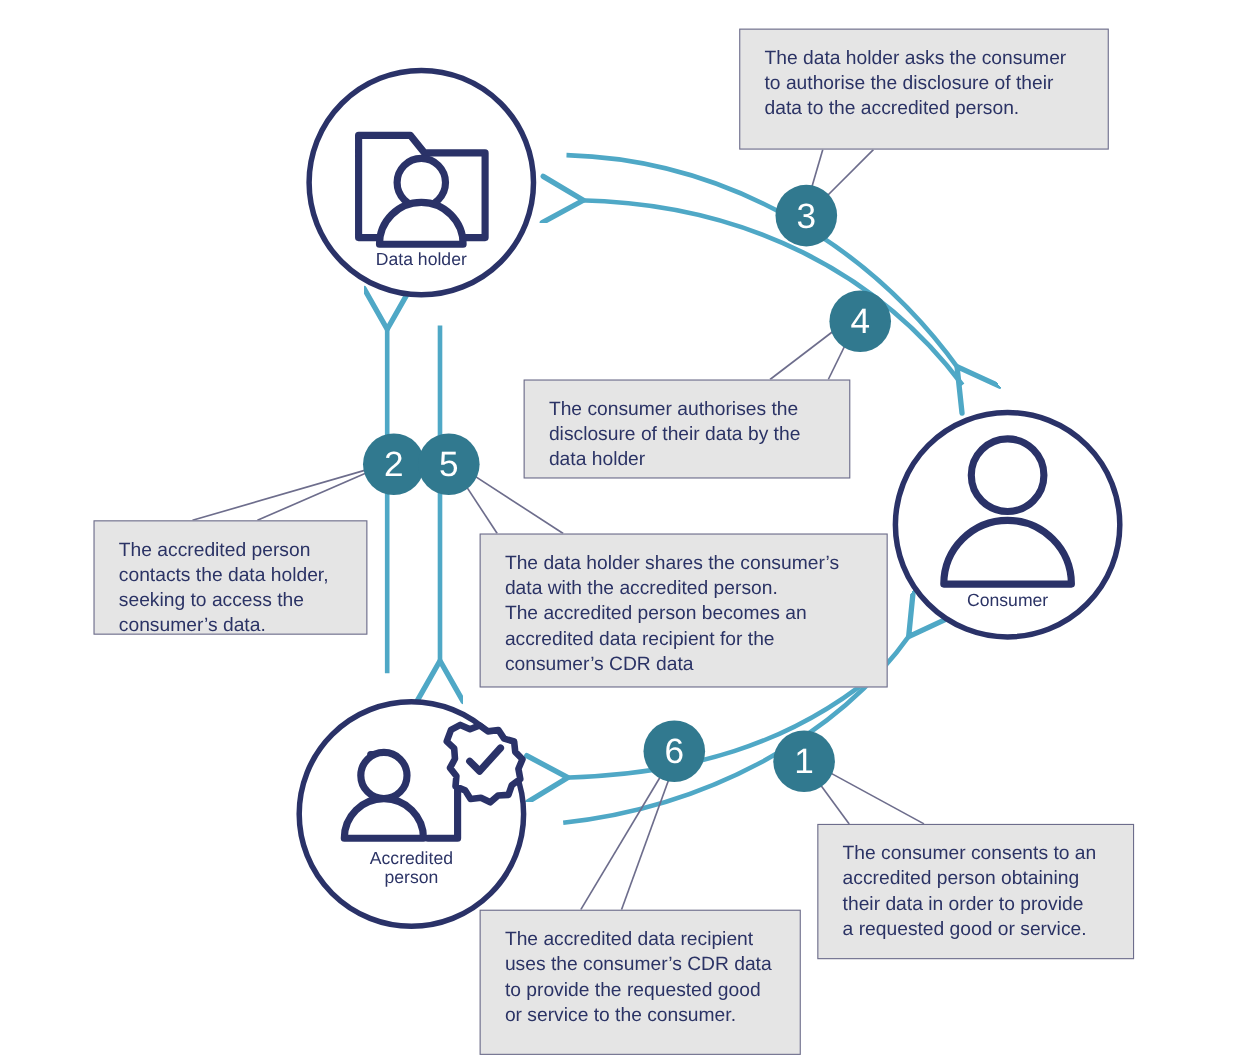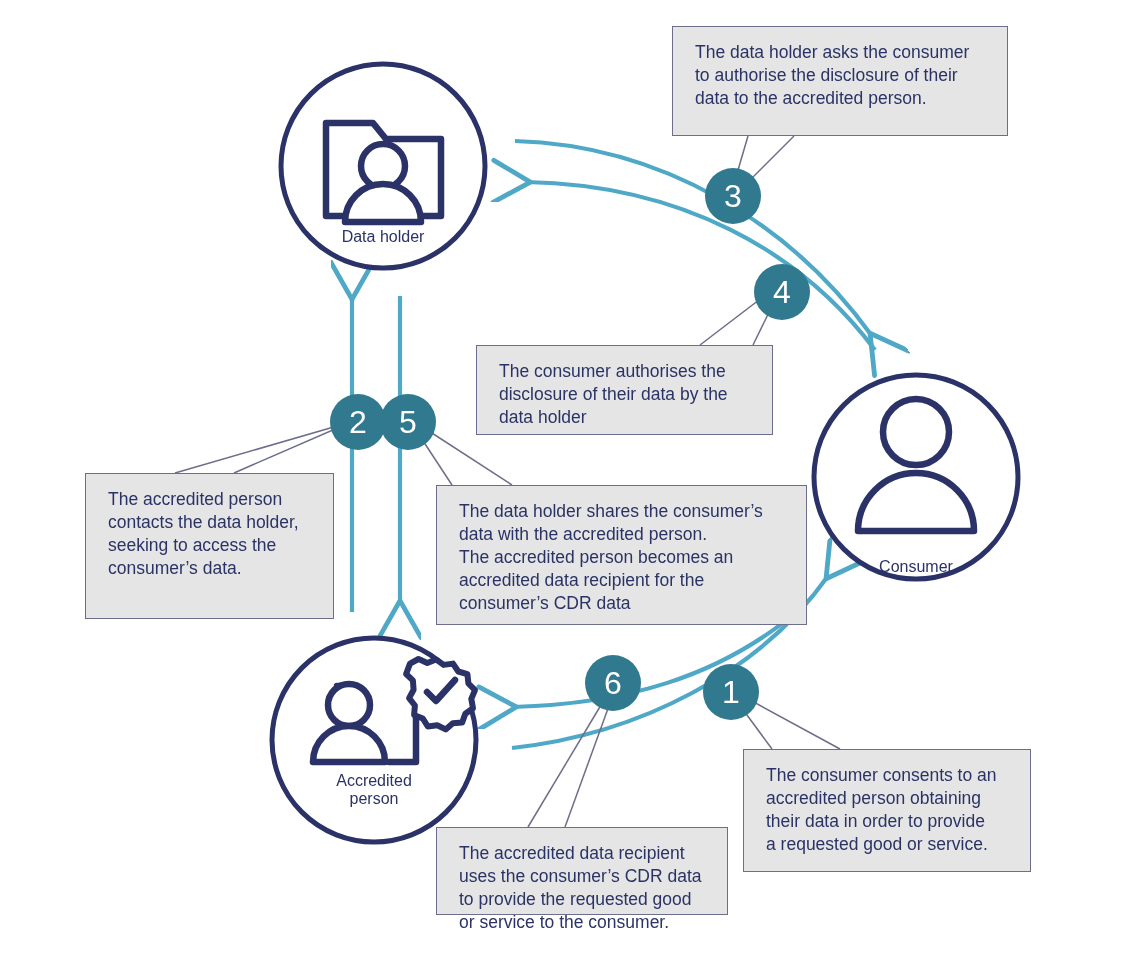--- a/index.html
+++ b/index.html
@@ -164,44 +164,44 @@
   </svg>
 
   <div class="callout" style="left:672px; top:26px; width:336px; height:110px;">The data holder asks the consumer
 to authorise the disclosure of their
 data to the accredited person.</div>
 
   <div class="callout" style="left:476px; top:345px; width:297px; height:90px;">The consumer authorises the
 disclosure of their data by the
 data holder</div>
 
-  <div class="callout" style="left:85px; top:473px; width:249px; height:146px;">The accredited person
+  <div class="callout" style="left:85px; top:473px; width:249px; height:104px;">The accredited person
 contacts the data holder,
 seeking to access the
 consumer’s data.</div>
 
   <div class="callout" style="left:436px; top:485px; width:371px; height:140px;">The data holder shares the consumer’s
 data with the accredited person.
 The accredited person becomes an
 accredited data recipient for the
 consumer’s CDR data</div>
 
   <div class="callout" style="left:743px; top:749px; width:288px; height:123px;">The consumer consents to an
 accredited person obtaining
 their data in order to provide
 a requested good or service.</div>
 
-  <div class="callout" style="left:436px; top:827px; width:292px; height:88px;">The accredited data recipient
+  <div class="callout" style="left:436px; top:827px; width:292px; height:132px;">The accredited data recipient
 uses the consumer’s CDR data
 to provide the requested good
 or service to the consumer.</div>
 
   <div class="node-label" style="left:303px; top:228px; width:160px;">Data holder</div>
 
-  <div class="node-label" style="left:836px; top:538px; width:160px;margin-top:20px;">Consumer</div>
+  <div class="node-label" style="left:836px; top:538px; width:160px;">Consumer</div>
 
   <div class="node-label" style="left:294px; top:772px; width:160px;">Accredited
 person</div>
 
   <div class="step-num" style="left:703px; top:664px;">1</div>
 
   <div class="step-num" style="left:330px; top:394px;">2</div>
 
   <div class="step-num" style="left:705px; top:168px;">3</div>
 

